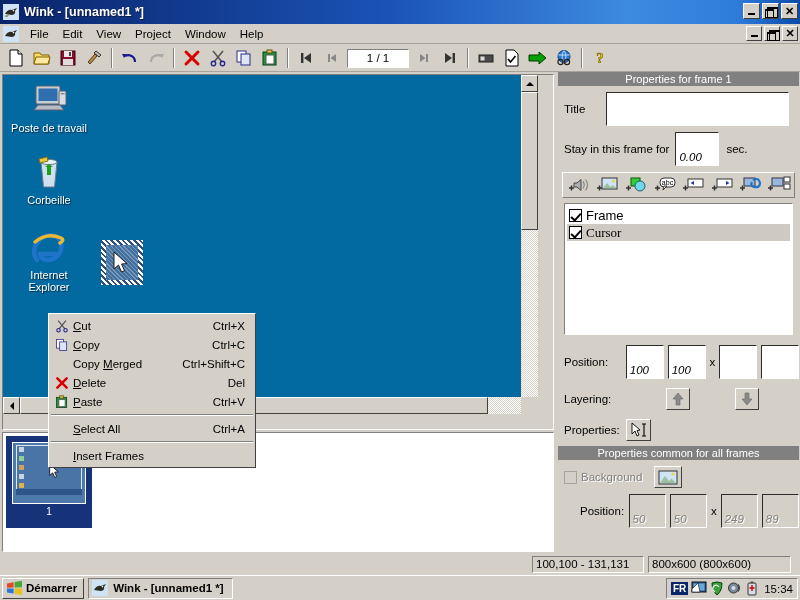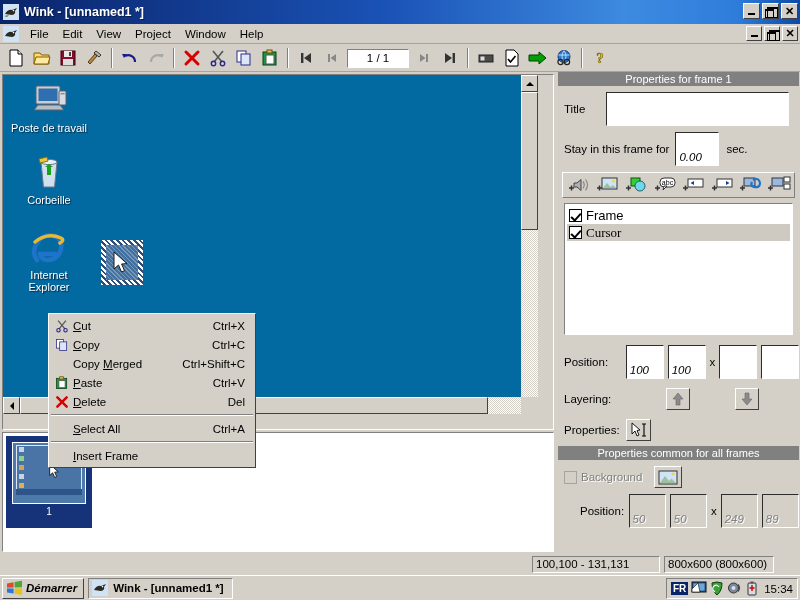--- a/index.html
+++ b/index.html
@@ -219,21 +219,21 @@
 
   
   .taskbar {
     position: absolute; left: 0; bottom: 0; width: 800px; height: 25px;
     background: #d4d0c8; border-top: 1px solid #ffffff;
     display: flex; align-items: center;
   }
   .start-btn {
     height: 21px; margin-left: 2px; padding: 0 6px 0 3px; display:flex; align-items:center;
     background: #d4d0c8; border: 1px solid; border-color:#ffffff #404040 #404040 #ffffff;
-    font-weight: bold; font-size: 11.5px; font-style: italic;
+    font-weight: bold; font-size: 11.5px;
   }
   .task-btn {
     height: 21px; margin-left: 4px; padding: 0 8px 0 3px; display:flex; align-items:center;
     background: #d4d0c8; border: 1px solid; border-color:#808080 #ffffff #ffffff #808080;
     font-size: 11.5px; font-weight: bold;
   }
   .tray {
     position: absolute; right: 2px; top: 2px; height: 21px; display: flex; align-items: center;
     background: #d4d0c8; border: 1px solid; border-color: #808080 #ffffff #ffffff #808080;
     padding: 0 4px;
@@ -672,22 +672,22 @@
       <span class="lbl" style="width:50px;">Position:</span>
       <div class="tfield dis" style="width:38px;">50</div>
       <div class="tfield dis" style="width:38px;margin-left:4px;">50</div>
       <span class="lbl" style="margin:0 4px;">x</span>
       <div class="tfield dis" style="width:38px;">249</div>
       <div class="tfield dis" style="width:38px;margin-left:4px;">89</div>
     </div>
   </div>
 
   <div class="statusbar">
-    <div class="status-pane" style="width:128px;margin-left:532px;">100,100 - 131,131</div>
-    <div class="status-pane" style="width:110px;margin-left:4px;">800x600 (800x600)</div>
+    <div class="status-pane" style="width:112px;margin-left:532px;">100,100 - 131,131</div>
+    <div class="status-pane" style="width:143px;margin-left:4px;">800x600 (800x600)</div>
   </div>
 
   <div class="taskbar">
     <div class="start-btn">
       <svg width="17" height="16" viewBox="0 0 17 16" style="margin-right:3px;">
         <path d="M1 3.4 L7.6 2.2 L7.6 7.4 L1 7.8z" fill="#e04a2a"></path>
         <path d="M8.6 2 L16 0.8 L16 7.3 L8.6 7.4z" fill="#4aa83a"></path>
         <path d="M1 8.6 L7.6 8.4 L7.6 13.6 L1 12.5z" fill="#2a76d8"></path>
         <path d="M8.6 8.4 L16 8.3 L16 15 L8.6 13.8z" fill="#e8c020"></path>
       </svg>
@@ -754,49 +754,49 @@
 
     <div class="ctx-item">
       <span class="ctx-ico"></span>
       <span class="ctx-lbl"><span>Copy </span><u>M</u><span>erged</span></span>
       <span class="ctx-acc">Ctrl+Shift+C</span>
     </div>
 
     <div class="ctx-item">
       <span class="ctx-ico">
         <svg width="14" height="14" viewBox="0 0 18 18">
+            <path d="M3 3L15 15M15 3L3 15" stroke="#d80000" stroke-width="3.2" stroke-linecap="round"></path>
+          </svg>
+      </span>
+      <span class="ctx-lbl"><u>D</u><span>elete</span></span>
+      <span class="ctx-acc">Del</span>
+    </div>
+
+    <div class="ctx-item">
+      <span class="ctx-ico">
+        <svg width="14" height="14" viewBox="0 0 18 18">
             <rect x="2" y="3" width="13" height="13" fill="#1a9a3a" stroke="#064016"></rect>
             <rect x="5" y="6" width="8" height="9" fill="#fff" stroke="#555"></rect>
             <rect x="6" y="1" width="5" height="3" fill="#d8c060" stroke="#6a5500"></rect>
           </svg>
       </span>
       <span class="ctx-lbl"><u>P</u><span>aste</span></span>
       <span class="ctx-acc">Ctrl+V</span>
-    </div>
-
-    <div class="ctx-item">
-      <span class="ctx-ico">
-        <svg width="14" height="14" viewBox="0 0 18 18">
-            <path d="M3 3L15 15M15 3L3 15" stroke="#d80000" stroke-width="3.2" stroke-linecap="round"></path>
-          </svg>
-      </span>
-      <span class="ctx-lbl"><u>D</u><span>elete</span></span>
-      <span class="ctx-acc">Del</span>
     </div>
 
     <div class="ctx-sep"></div>
 
     <div class="ctx-item">
       <span class="ctx-ico"></span>
       <span class="ctx-lbl"><u>S</u><span>elect All</span></span>
       <span class="ctx-acc">Ctrl+A</span>
     </div>
 
     <div class="ctx-sep"></div>
 
     <div class="ctx-item">
       <span class="ctx-ico"></span>
-      <span class="ctx-lbl"><u>I</u><span>nsert Frame</span></span>
+      <span class="ctx-lbl"><u>I</u><span>nsert Frames</span></span>
       <span class="ctx-acc"></span>
     </div>
   </div>
 
 </div>
 
 </body></html>

